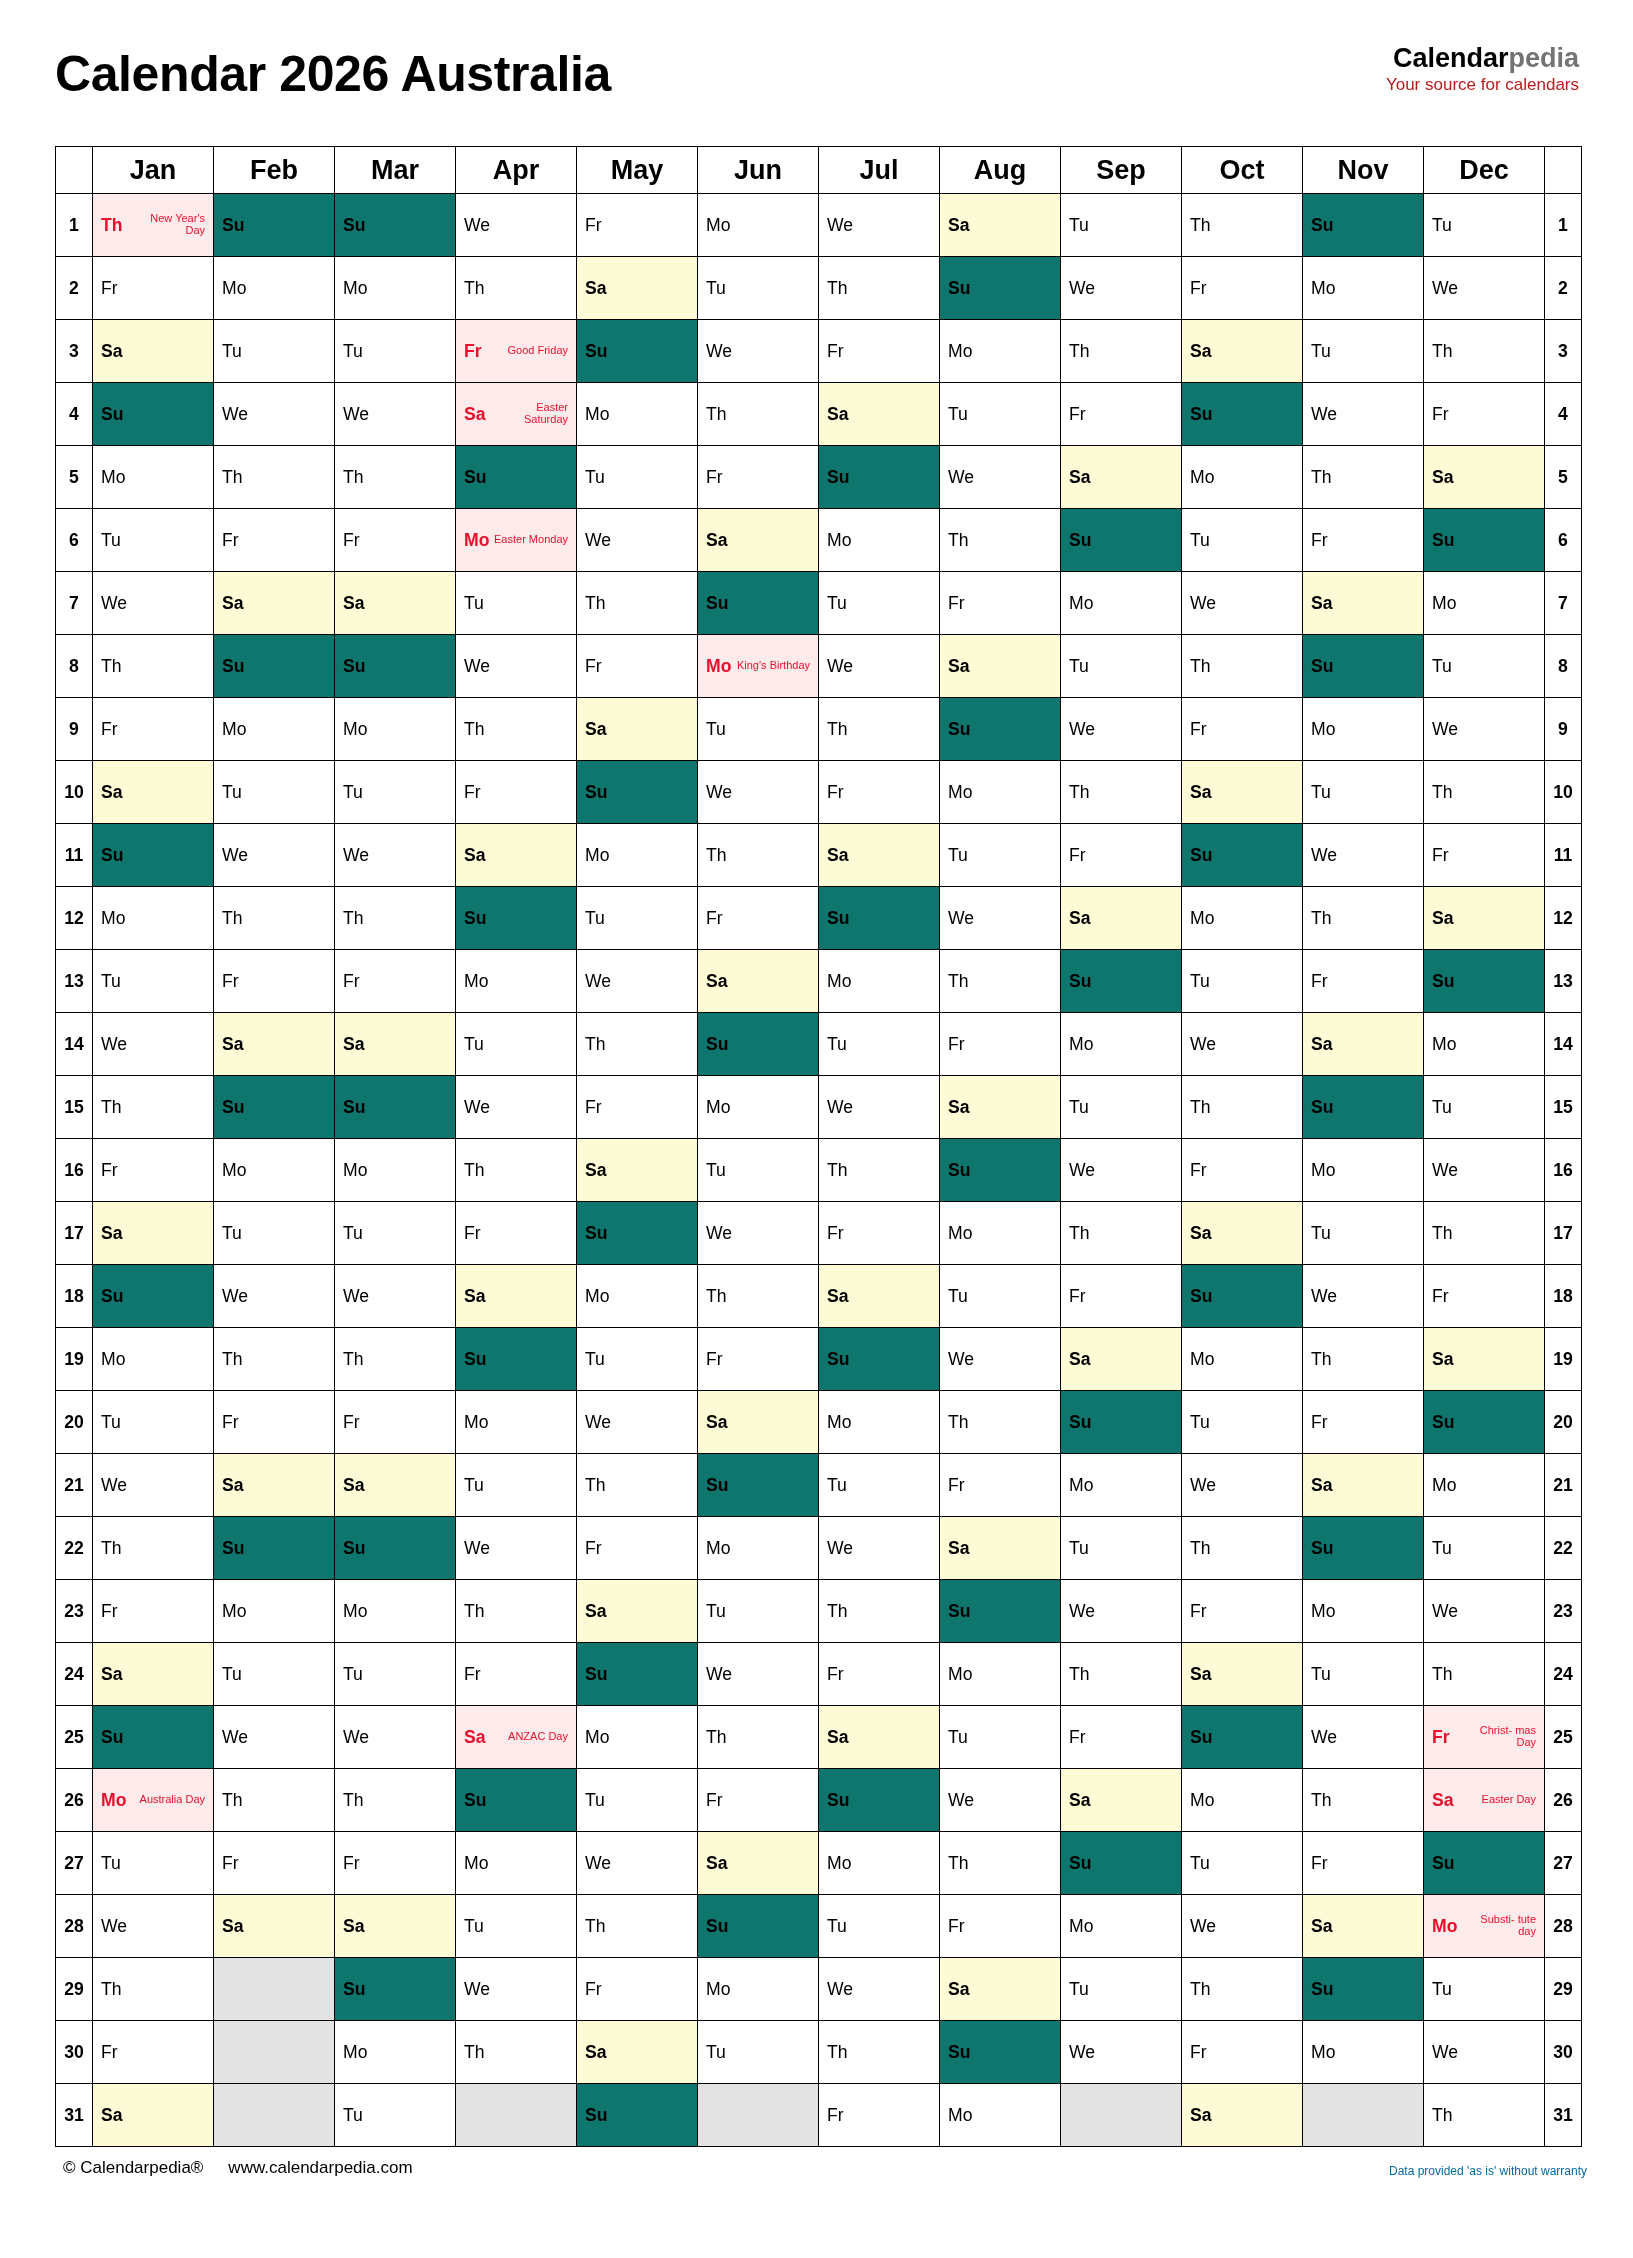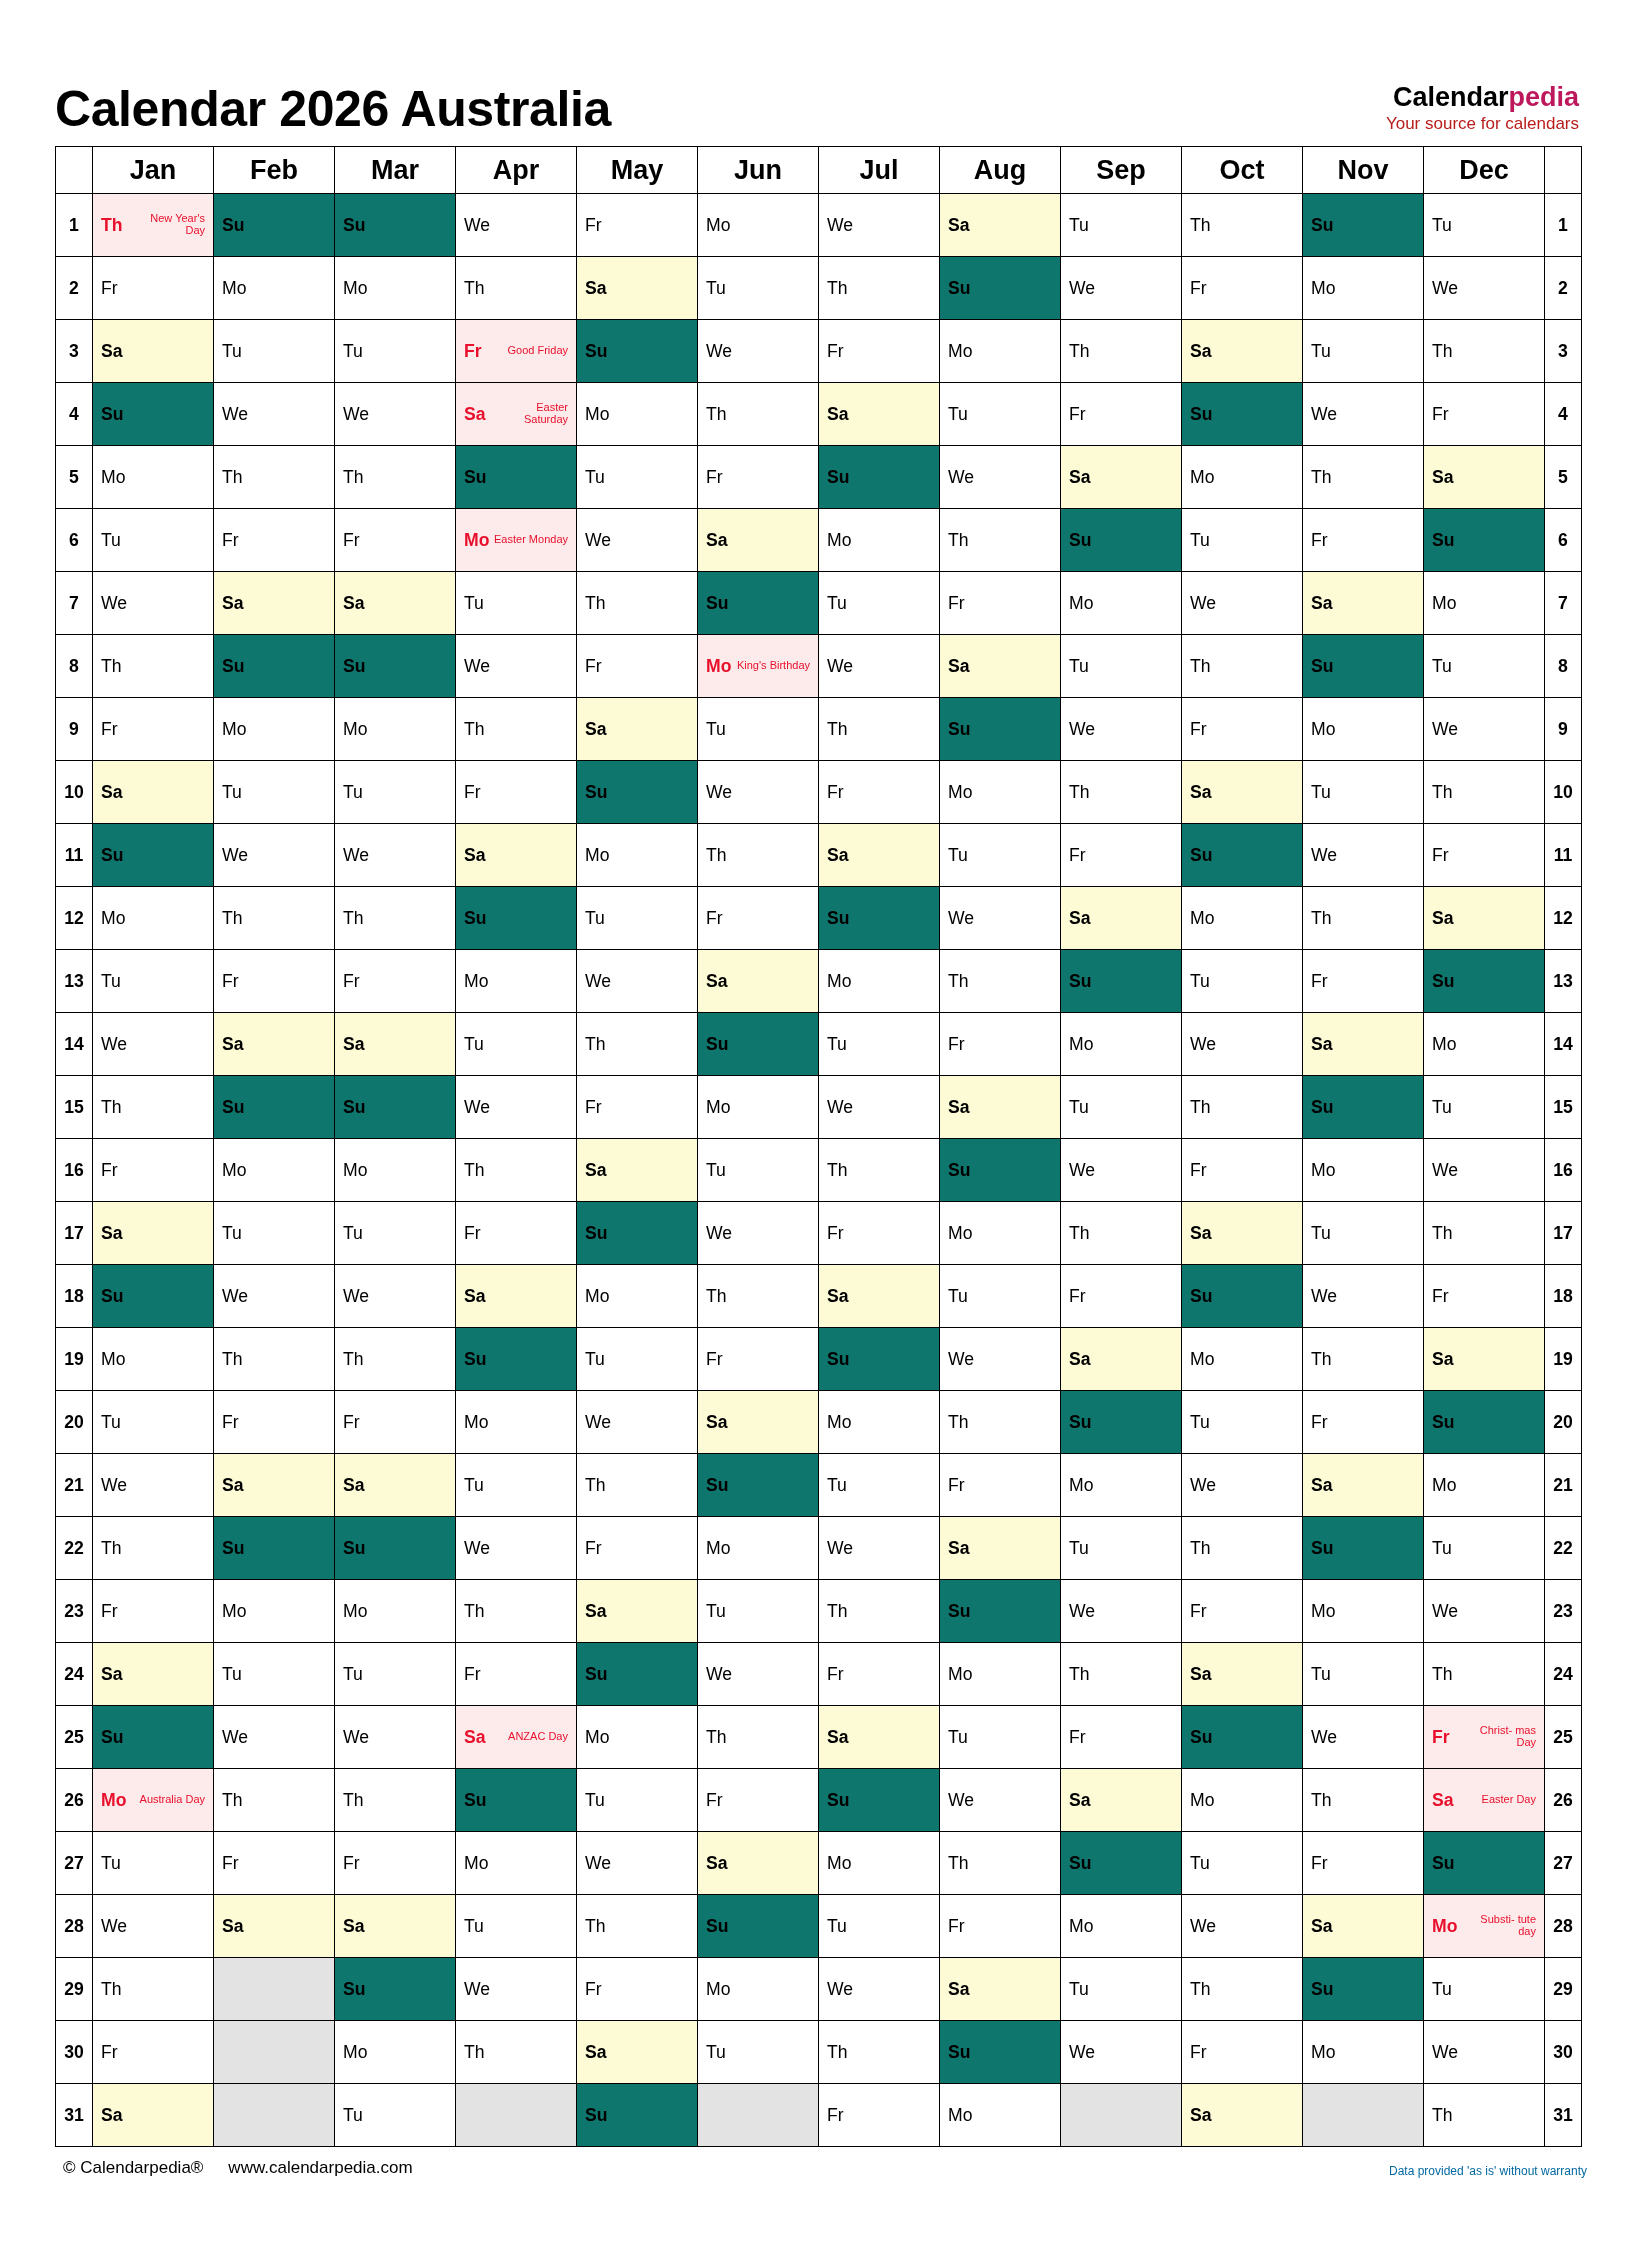--- a/index.html
+++ b/index.html
@@ -18,21 +18,21 @@
   .page {
     position: relative;
     width: 1634px;
     height: 2258px;
     box-sizing: border-box;
     padding: 37px 55px 0 55px;
   }
   
   .header {
     display: flex;
-    align-items: flex-end;
+    align-items: flex-start;
     justify-content: space-between;
     height: 97px;
     gap: 32px;
   }
   .title {
     font-size: 50px;
     font-weight: bold;
     letter-spacing: -0.4px;
     line-height: 1.0;
     margin-top: 12.4px;
@@ -41,21 +41,21 @@
   .brand {
     text-align: right;
     margin-top: 7px;
   }
   .brand-top {
     font-size: 27px;
     font-weight: bold;
     line-height: 1.1;
     white-space: nowrap;
   }
-  .brand-top .red { color: #be185d; }
+  .brand-top .red { color: #737373; }
   .brand-sub {
     font-size: 17px;
     color: #b91c1c;
     margin-top: 1.8px;
     white-space: nowrap;
   }
   
   table.cal {
     border-collapse: collapse;
     table-layout: fixed;

